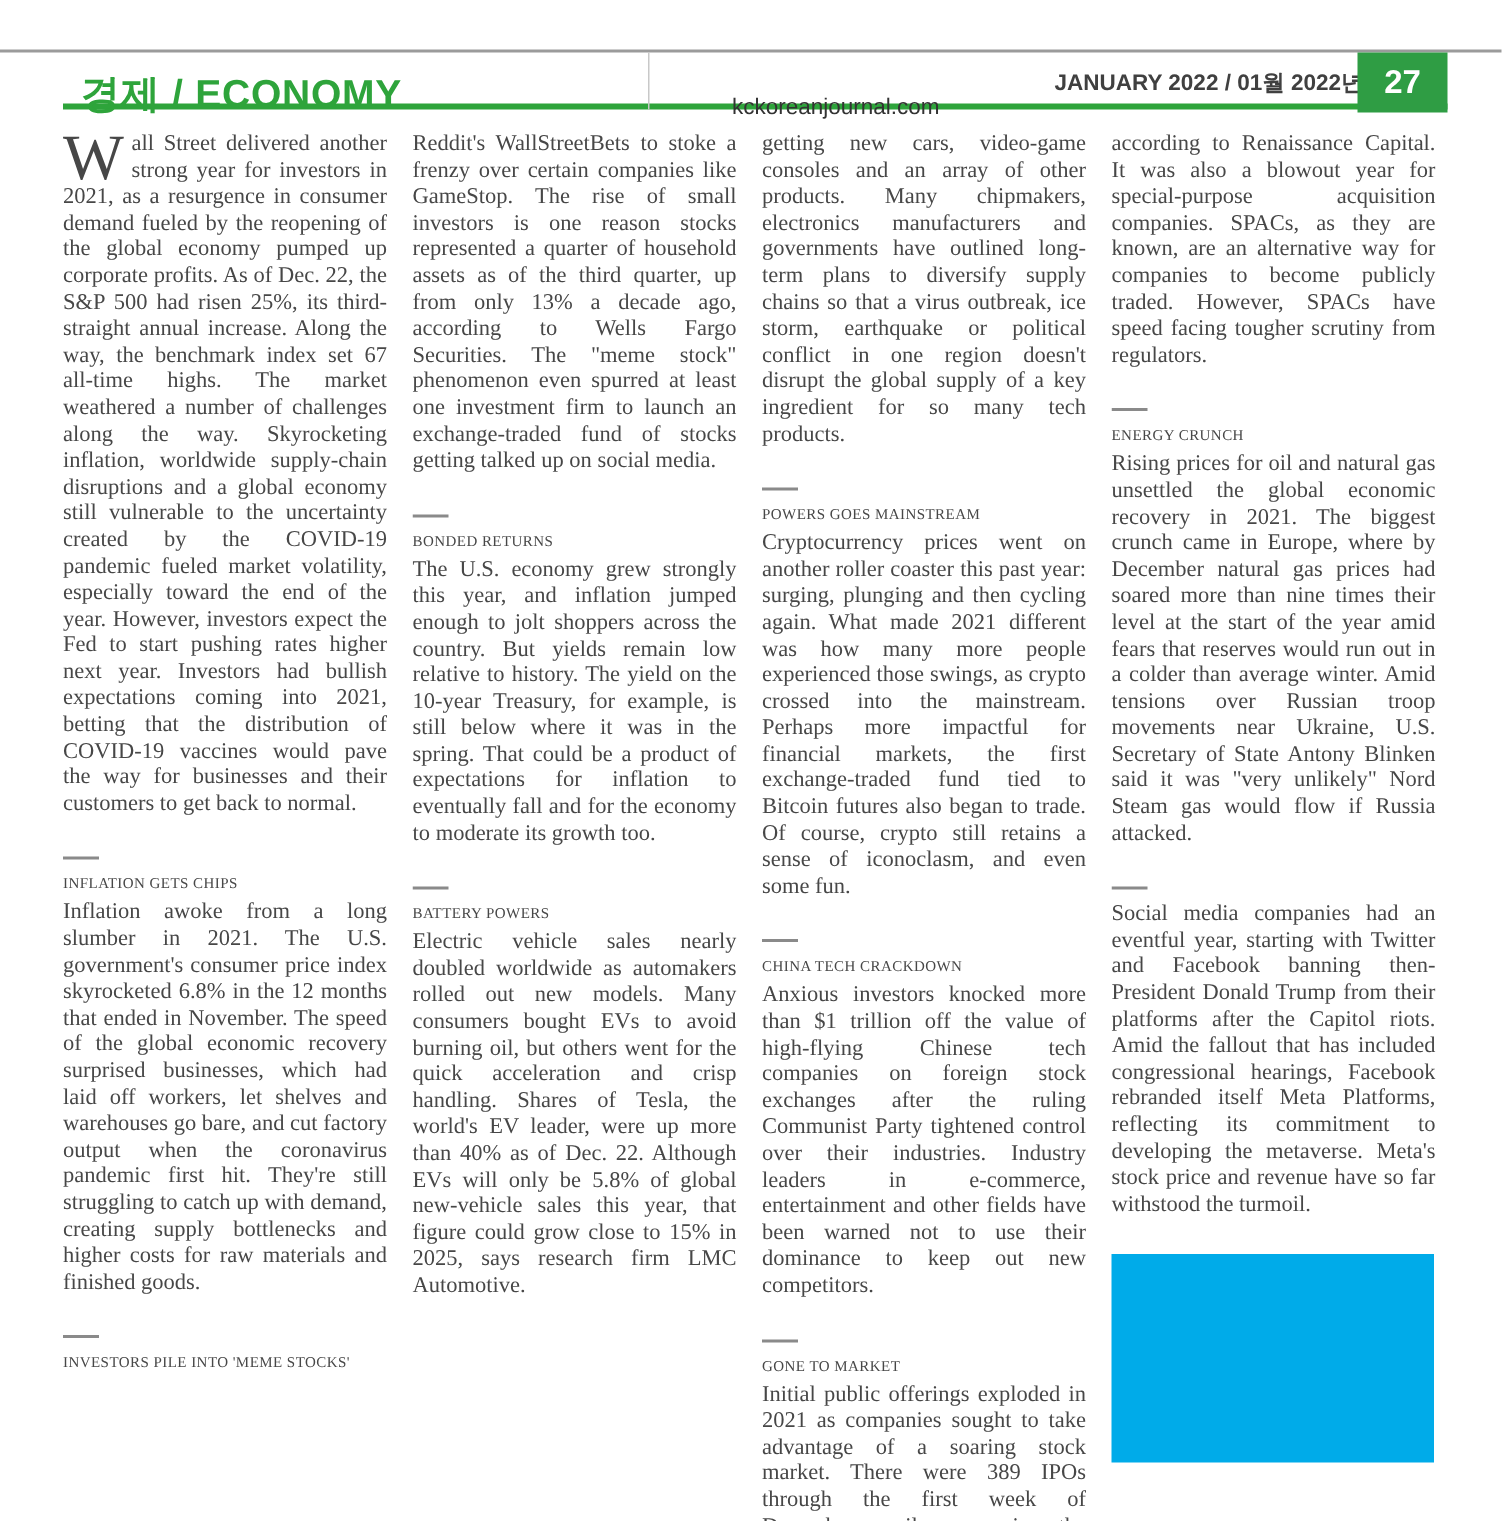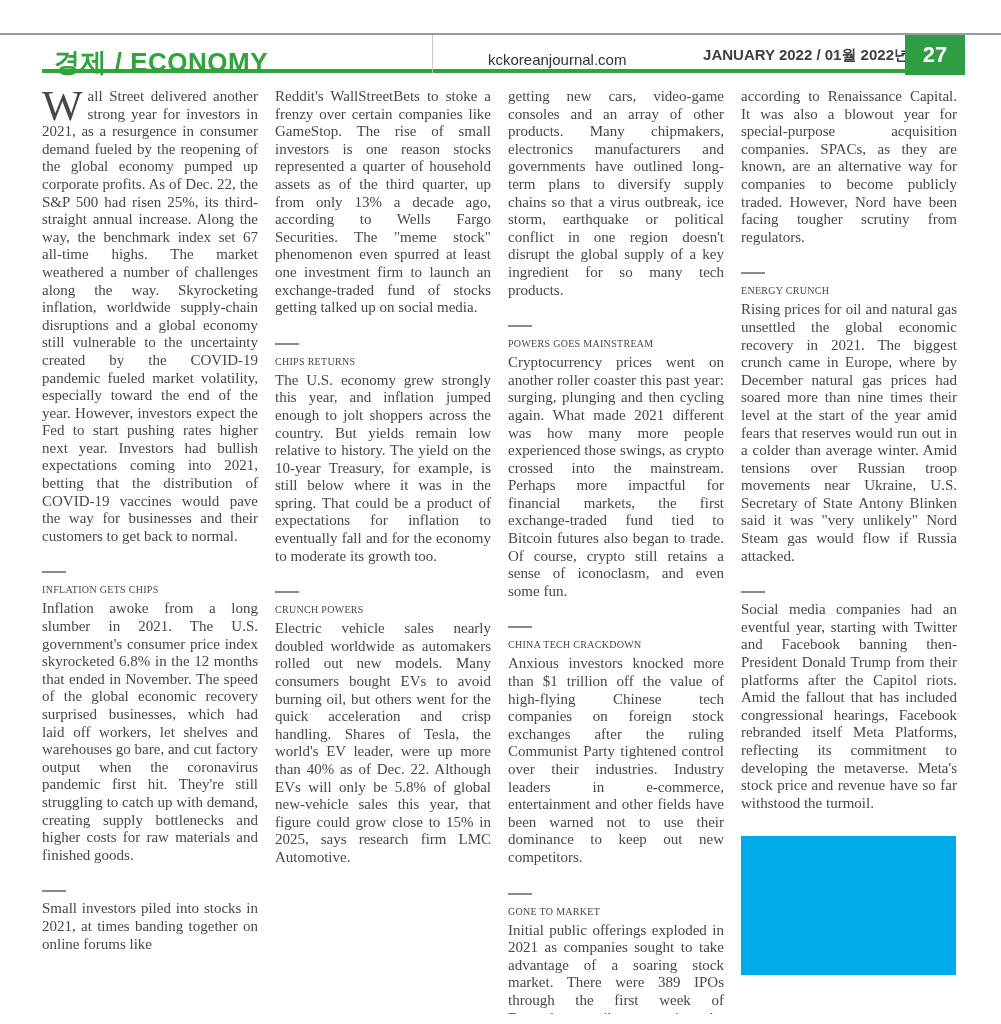--- a/index.html
+++ b/index.html
@@ -31,21 +31,21 @@
     font-weight:bold;
     font-size:26px;letter-spacing:.5px;
     color:var(--green);
     white-space:nowrap;
     margin-top:16px;
   }
   .mid-tick{
     position:absolute;left:390px;top:0;width:1px;height:38px;background:#c8c8c8;
   }
   .site-url{
-    position:absolute;left:446px;top:16px;
+    position:absolute;left:446px;top:28px;
     font-family:"Liberation Sans", sans-serif;
     font-size:15px;color:#333;
   }
   .issue-date{
     position:absolute;right:56px;top:11px;
     font-family:"Liberation Sans", sans-serif;
     font-size:15px;font-weight:600;color:#404040;
     white-space:nowrap;
   }
   .page-box{
@@ -109,34 +109,34 @@
 
     <div class="col">
       <p class="lead"><span class="dropcap">W</span><span>all Street delivered another strong year for investors in 2021, as a resurgence in consumer demand fueled by the reopening of the global economy pumped up corporate profits. As of Dec. 22, the S&amp;P 500 had risen 25%, its third-straight annual increase. Along the way, the benchmark index set 67 all-time highs. The market weathered a number of challenges along the way. Skyrocketing inflation, worldwide supply-chain disruptions and a global economy still vulnerable to the uncertainty created by the COVID-19 pandemic fueled market volatility, especially toward the end of the year. However, investors expect the Fed to start pushing rates higher next year. Investors had bullish expectations coming into 2021, betting that the distribution of COVID-19 vaccines would pave the way for businesses and their customers to get back to normal.</span></p>
       <section class="section">
         <div class="divider"></div>
         <h3 class="heading">INFLATION GETS CHIPS</h3>
         <p>Inflation awoke from a long slumber in 2021. The U.S. government's consumer price index skyrocketed 6.8% in the 12 months that ended in November. The speed of the global economic recovery surprised businesses, which had laid off workers, let shelves and warehouses go bare, and cut factory output when the coronavirus pandemic first hit. They're still struggling to catch up with demand, creating supply bottlenecks and higher costs for raw materials and finished goods.</p>
       </section>
       <section class="section">
         <div class="divider"></div>
-        <p>Small investors piled into stocks in 2021, at times banding together on online forums like</p>
+        <h3 class="heading">INVESTORS PILE INTO 'MEME STOCKS'</h3>
       </section>
     </div>
 
     <div class="col">
       <p>Reddit's WallStreetBets to stoke a frenzy over certain companies like GameStop. The rise of small investors is one reason stocks represented a quarter of household assets as of the third quarter, up from only 13% a decade ago, according to Wells Fargo Securities. The "meme stock" phenomenon even spurred at least one investment firm to launch an exchange-traded fund of stocks getting talked up on social media.</p>
       <section class="section">
         <div class="divider"></div>
-        <h3 class="heading">CHIPS RETURNS</h3>
+        <h3 class="heading">BONDED RETURNS</h3>
         <p>The U.S. economy grew strongly this year, and inflation jumped enough to jolt shoppers across the country. But yields remain low relative to history. The yield on the 10-year Treasury, for example, is still below where it was in the spring. That could be a product of expectations for inflation to eventually fall and for the economy to moderate its growth too.</p>
       </section>
       <section class="section">
         <div class="divider"></div>
-        <h3 class="heading">CRUNCH POWERS</h3>
+        <h3 class="heading">BATTERY POWERS</h3>
         <p>Electric vehicle sales nearly doubled worldwide as automakers rolled out new models. Many consumers bought EVs to avoid burning oil, but others went for the quick acceleration and crisp handling. Shares of Tesla, the world's EV leader, were up more than 40% as of Dec. 22. Although EVs will only be 5.8% of global new-vehicle sales this year, that figure could grow close to 15% in 2025, says research firm LMC Automotive.</p>
       </section>
     </div>
 
     <div class="col">
       <p>getting new cars, video-game consoles and an array of other products. Many chipmakers, electronics manufacturers and governments have outlined long-term plans to diversify supply chains so that a virus outbreak, ice storm, earthquake or political conflict in one region doesn't disrupt the global supply of a key ingredient for so many tech products.</p>
       <section class="section">
         <div class="divider"></div>
         <h3 class="heading">POWERS GOES MAINSTREAM</h3>
         <p>Cryptocurrency prices went on another roller coaster this past year: surging, plunging and then cycling again. What made 2021 different was how many more people experienced those swings, as crypto crossed into the mainstream. Perhaps more impactful for financial markets, the first exchange-traded fund tied to Bitcoin futures also began to trade. Of course, crypto still retains a sense of iconoclasm, and even some fun.</p>
@@ -147,21 +147,21 @@
         <p>Anxious investors knocked more than $1 trillion off the value of high-flying Chinese tech companies on foreign stock exchanges after the ruling Communist Party tightened control over their industries. Industry leaders in e-commerce, entertainment and other fields have been warned not to use their dominance to keep out new competitors.</p>
       </section>
       <section class="section">
         <div class="divider"></div>
         <h3 class="heading">GONE TO MARKET</h3>
         <p>Initial public offerings exploded in 2021 as companies sought to take advantage of a soaring stock market. There were 389 IPOs through the first week of December, easily surpassing the total of 221 for all of last year,</p>
       </section>
     </div>
 
     <div class="col">
-      <p>according to Renaissance Capital. It was also a blowout year for special-purpose acquisition companies. SPACs, as they are known, are an alternative way for companies to become publicly traded. However, Nord have been facing tougher scrutiny from regulators.</p>
+      <p>according to Renaissance Capital. It was also a blowout year for special-purpose acquisition companies. SPACs, as they are known, are an alternative way for companies to become publicly traded. However, SPACs have speed facing tougher scrutiny from regulators.</p>
       <section class="section">
         <div class="divider"></div>
         <h3 class="heading">ENERGY CRUNCH</h3>
         <p>Rising prices for oil and natural gas unsettled the global economic recovery in 2021. The biggest crunch came in Europe, where by December natural gas prices had soared more than nine times their level at the start of the year amid fears that reserves would run out in a colder than average winter. Amid tensions over Russian troop movements near Ukraine, U.S. Secretary of State Antony Blinken said it was "very unlikely" Nord Steam gas would flow if Russia attacked.</p>
       </section>
       <section class="section">
         <div class="divider"></div>
         <p>Social media companies had an eventful year, starting with Twitter and Facebook banning then-President Donald Trump from their platforms after the Capitol riots. Amid the fallout that has included congressional hearings, Facebook rebranded itself Meta Platforms, reflecting its commitment to developing the metaverse. Meta's stock price and revenue have so far withstood the turmoil.</p>
       </section>
     </div>

